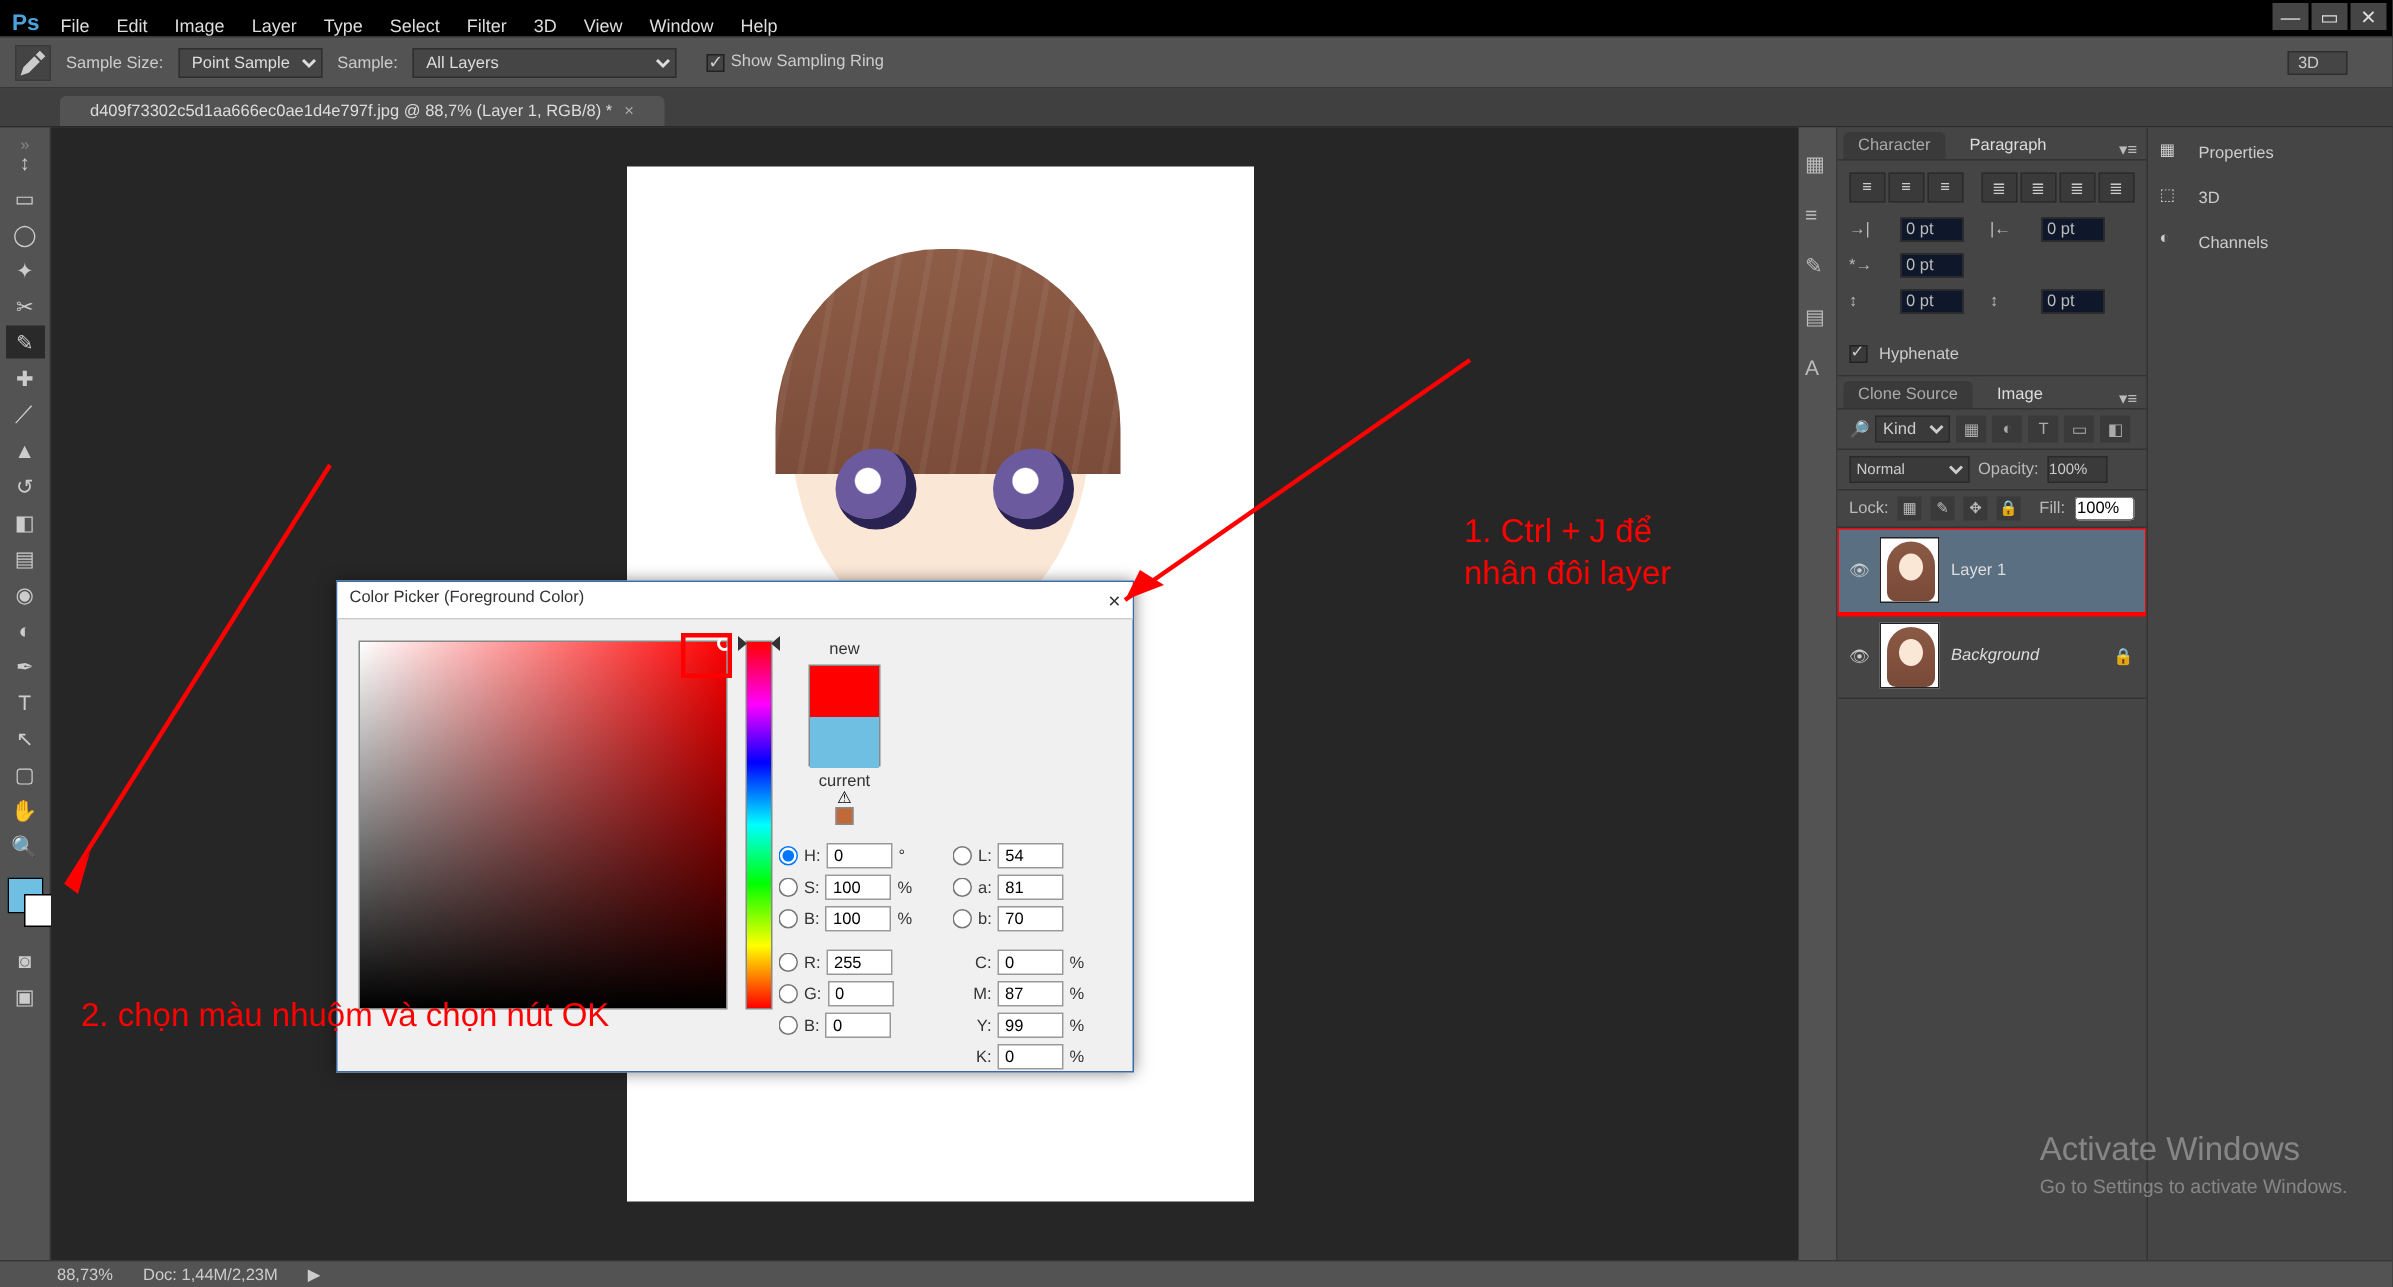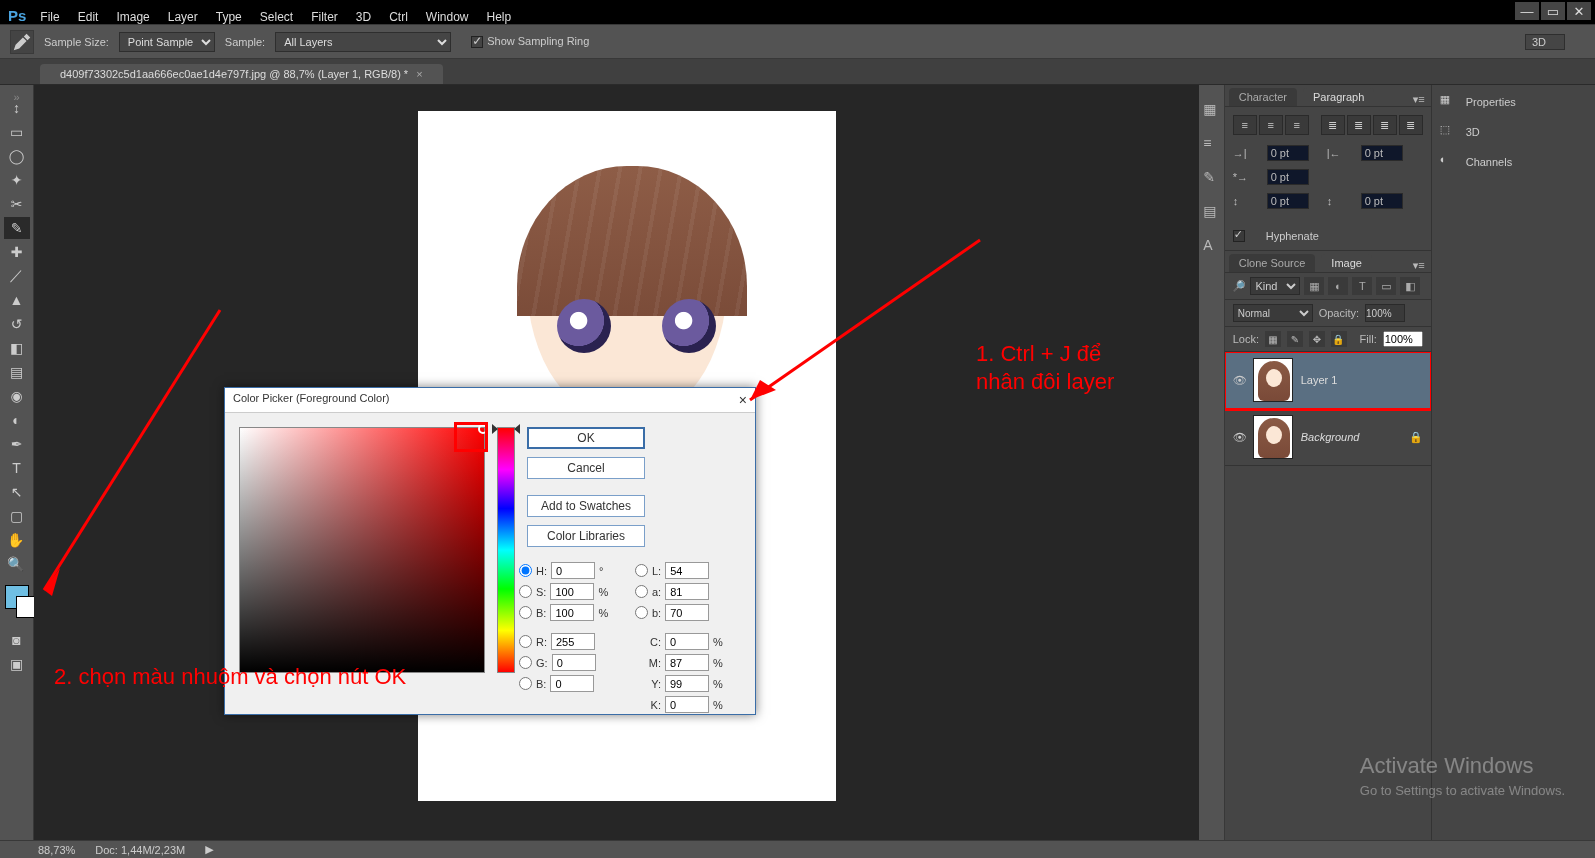--- a/index.html
+++ b/index.html
@@ -41,21 +41,21 @@
 .panelhdr { display:flex; background:#454545; border-bottom:1px solid #333; height:22px; align-items:flex-end; }
 .panelhdr .ptab { padding:3px 10px; color:#aaa; border-top-left-radius:4px; border-top-right-radius:4px; background:#3a3a3a; margin-left:4px; margin-right:2px; }
 .panelhdr .ptab.act { background:#454545; color:#ddd; }
 .panelhdr .mnu { margin-left:auto; margin-right:6px; color:#bbb; }
 .parapanel { padding:8px; color:#ccc; border-bottom:1px solid #333; }
 .aligngrp { display:flex; gap:2px; margin-bottom:10px; }
 .aligngrp .ab { width:24px; height:20px; background:#3a3a3a; border:1px solid #2a2a2a; display:flex; align-items:center; justify-content:center; font-size:11px; color:#ccc; }
 .indrow { display:flex; gap:18px; margin-bottom:8px; align-items:center; }
 .indrow .ic { width:16px; color:#bbb; }
 .indrow input { width:42px; background:#0f172a; border:1px solid #2a2a2a; color:#bbb; padding:1px 3px; }
-.hyph { margin-top:21px; display:flex; align-items:flex-end; gap:21px; }
+.hyph { margin-top:21px; display:flex; align-items:flex-end; gap:8px; }
 .hyph .cb2 { width:12px; height:12px; border:1px solid #222; background:#3a3a3a; display:inline-block; position:relative; }
 .hyph .cb2::after { content:'✓'; position:absolute; top:-3px; left:0; color:#ccc; }
 .layerspanel { flex:1; display:flex; flex-direction:column; }
 .layertop { padding:4px 8px; display:flex; gap:4px; align-items:center; border-bottom:1px solid #333; }
 .layertop select, .layertop input { background:#3a3a3a; border:1px solid #2a2a2a; color:#ccc; height:18px; }
 .layertop .fic { width:20px; height:18px; background:#3a3a3a; display:flex; align-items:center; justify-content:center; color:#aaa; font-size:11px; }
 .layopts { padding:4px 8px; display:flex; align-items:center; gap:6px; color:#bbb; border-bottom:1px solid #333; flex-wrap:wrap; }
 .layopts select, .layopts input { background:#3a3a3a; border:1px solid #2a2a2a; color:#ccc; height:18px; font-size:10px; }
 .lockrow { padding:4px 8px; display:flex; align-items:center; gap:6px; color:#bbb; border-bottom:1px solid #333; }
 .lockrow .lic { width:16px; height:16px; background:#3a3a3a; display:flex; align-items:center; justify-content:center; font-size:10px; }
@@ -115,21 +115,21 @@
 <div class="menubar">
   <span class="logo">Ps</span>
   <span class="mitem">File</span>
   <span class="mitem">Edit</span>
   <span class="mitem">Image</span>
   <span class="mitem">Layer</span>
   <span class="mitem">Type</span>
   <span class="mitem">Select</span>
   <span class="mitem">Filter</span>
   <span class="mitem">3D</span>
-  <span class="mitem">Ctrl</span>
+  <span class="mitem">View</span>
   <span class="mitem">Window</span>
   <span class="mitem">Help</span>
   <div class="winctrl">
     <div>—</div>
     <div>▭</div>
     <div>✕</div>
   </div>
 </div>
 
 <div class="optionsbar">
@@ -327,26 +327,31 @@
   </div>
   <div class="cpbody">
     <div class="cpgrad">
       <div class="mrk"></div>
       <div class="redbox"></div>
     </div>
     <div class="cphue">
       <div class="harr"></div>
         <div class="harr2"></div>
     </div>
-    <div class="cpright">
-      <button class="actbtn">OK</button>
-      <button>Cancel</button>
-      <div style="height:8px"></div>
-      <button>Add to Swatches</button>
-      <button>Color Libraries</button>
+    <div class="cpmiddle">
+      <div class="nc">new</div>
+      <div class="swatchpair">
+        <div class="nw"></div>
+        <div class="cur"></div>
+      </div>
+      <div class="nc">current</div>
+      <div class="warn">
+        <span>⚠</span><br>
+        <span style="display:inline-block;width:12px;height:12px;background:#c2693a;border:1px solid #888"></span>
+      </div>
     </div>
   </div>
   <div style="position:absolute; left:294px; top:166px;">
     <div class="cpvals">
       <div class="col">
         <div class="cpvr">
             <input type="radio" checked="" style="">
             <span>H:</span>
             <input class="numbox" value="0" style="">
             <span class="unit">°</span>

